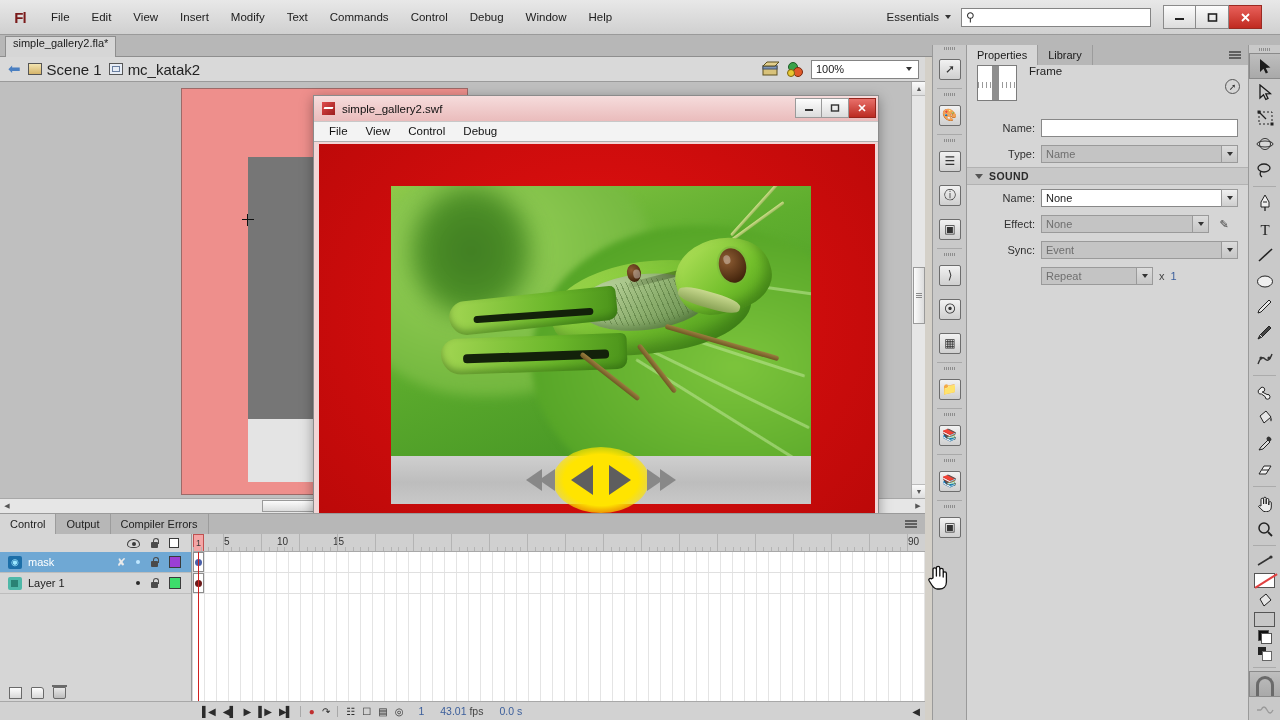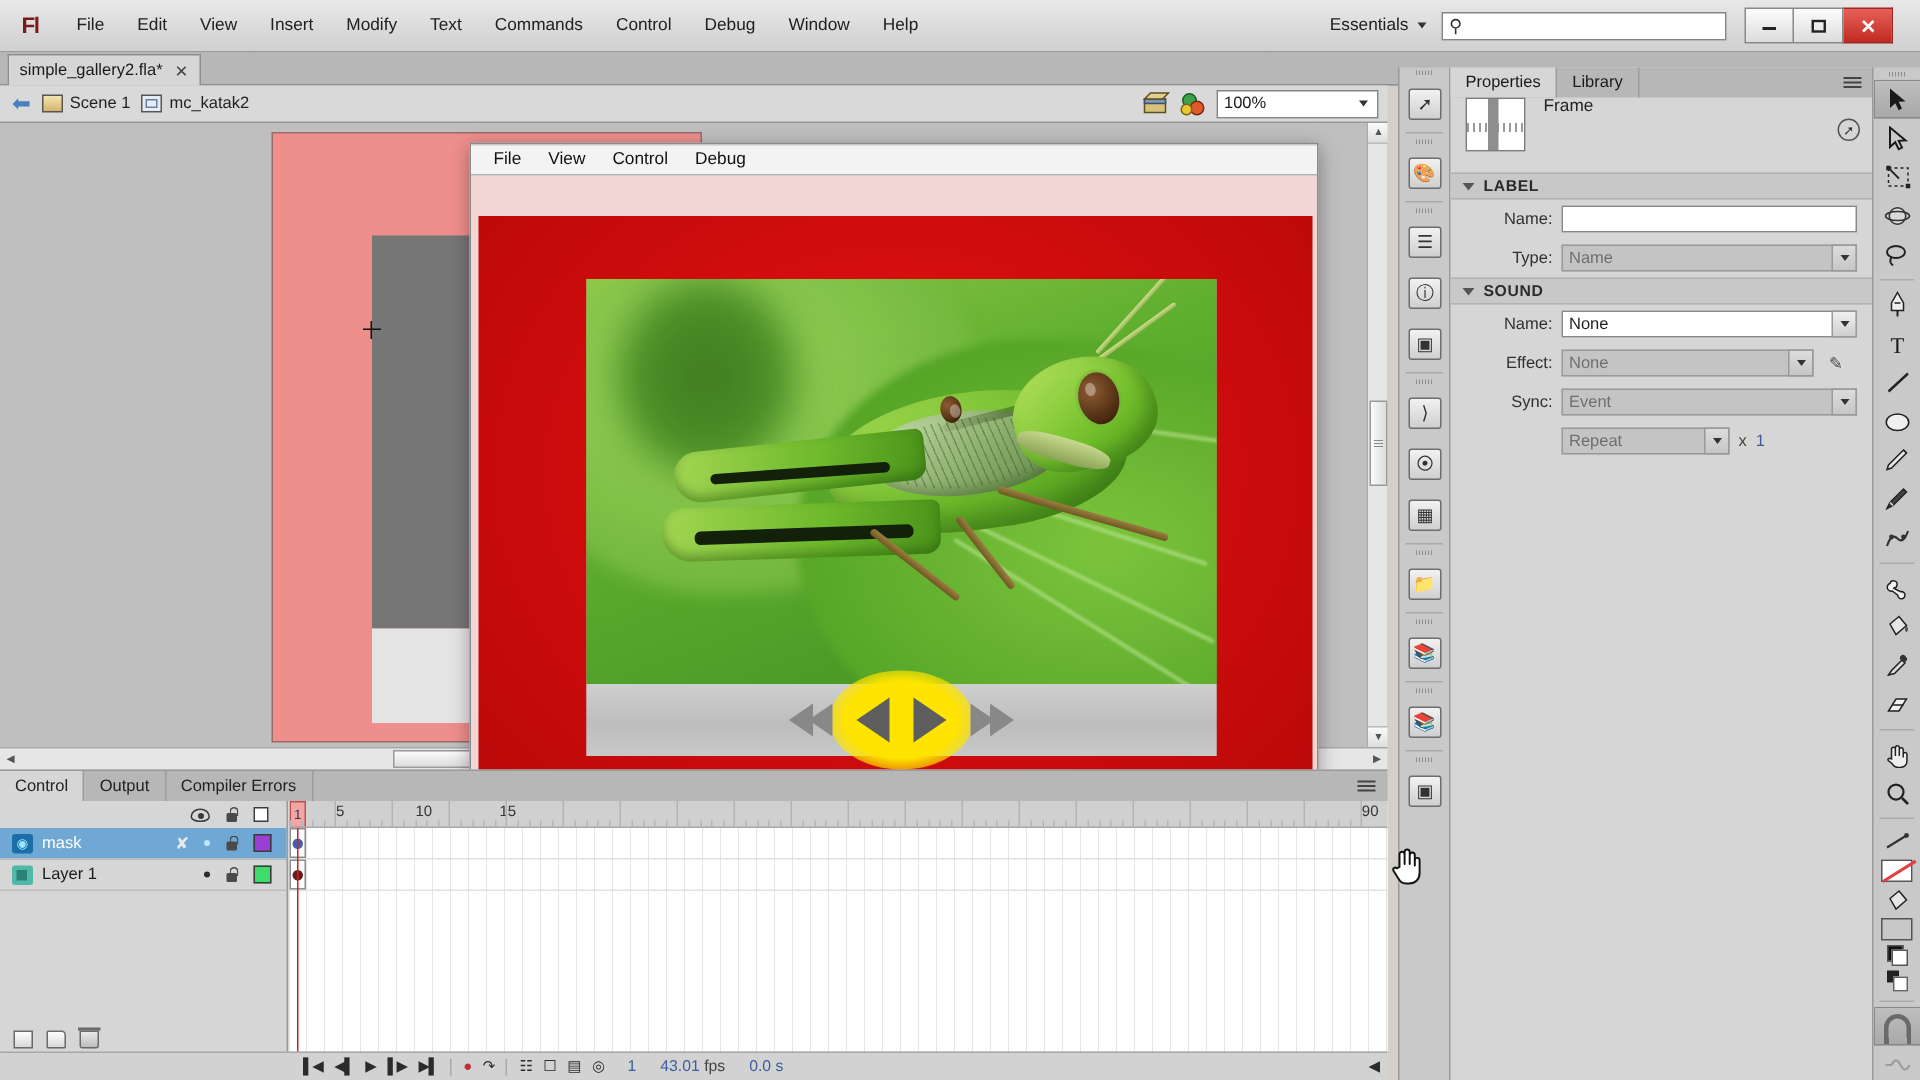--- a/index.html
+++ b/index.html
@@ -49,32 +49,32 @@
   .wbtn.close { background:linear-gradient(#e8605a,#c02a20); color:#fff; font-size:13px; border-color:#9a2a22; }
 
   
   .tabbar {
     position:absolute; left:0; top:35px; width:1280px; height:22px;
     background:#b7b7b7; border-bottom:1px solid #8e8e8e;
   }
   .doctab {
     position:absolute; left:5px; top:1px; height:21px;
     background:#d6d6d6; border:1px solid #8e8e8e; border-bottom:none;
-    display:flex; align-items:center; padding:0 7px; gap:8px; font-size:11px;
+    display:flex; align-items:center; padding:0 7px; gap:8px; font-size:11px;flex-direction:column;
   }
   .doctab .x { font-size:11px; color:#444; }
 
   
   .crumbbar {
     position:absolute; left:0; top:57px; width:925px; height:25px;
     background:#d9d9d9; border-bottom:1px solid #9a9a9a;
     display:flex; align-items:center; padding-left:8px; gap:7px;
   }
   .back-arrow { color:#4a7fc1; font-size:15px; }
-  .crumb { display:flex; align-items:center; gap:5px; font-size:11px; color:#222; }
+  .crumb { display:flex; align-items:center; gap:5px; font-size:15px; color:#222; }
   .crumb-ico {
     width:14px; height:12px; border:1px solid #555; background:linear-gradient(#eee,#b9b9b9);
     position:relative;
   }
   .crumb-ico.scene { background:linear-gradient(#f3e4b0,#d5b46a); }
   .crumb-ico.mc { background:#e6ecf5; }
   .crumb-ico.mc:after{content:"";position:absolute;inset:2px;border:1px solid #6a7fa0;}
   .crumbbar-right { margin-left:auto; display:flex; align-items:center; gap:6px; padding-right:6px; }
   .tool-ico-sm { width:19px;height:17px; }
   .zoomsel {
@@ -443,20 +443,41 @@
       <div class="vs-btn bot">▼</div>
     </div>
   </div>
   <div class="hscroll">
     <div class="hs-arrow" style="left:0">◀</div>
     <div class="hs-thumb"></div>
     <div class="hs-arrow" style="right:0">▶</div>
   </div>
 
   <div class="swfwin">
+    <div class="swf-title">
+      <span class="swf-ico"></span>
+      <span class="swf-title-text">simple_gallery2.swf</span>
+      <div class="swf-wbtns">
+        <div class="swf-wbtn">
+          <svg width="10" height="10" viewBox="0 0 10 10">
+              <rect x="1" y="6" width="8" height="2" fill="#333"></rect>
+            </svg>
+        </div>
+        <div class="swf-wbtn">
+          <svg width="10" height="10" viewBox="0 0 10 10">
+              <rect x="1.5" y="2" width="7" height="6" fill="none" stroke="#333" stroke-width="1.4"></rect>
+            </svg>
+        </div>
+        <div class="swf-wbtn close">
+          <svg width="10" height="10" viewBox="0 0 10 10">
+              <path d="M2 2 L8 8 M8 2 L2 8" stroke="#fff" stroke-width="1.7"></path>
+            </svg>
+        </div>
+      </div>
+    </div>
     <div class="swf-menu">
       <div class="swf-menu-item">File</div>
       <div class="swf-menu-item">View</div>
       <div class="swf-menu-item">Control</div>
       <div class="swf-menu-item">Debug</div>
     </div>
     <div class="swf-stage">
       <div class="gallery">
         <div class="photo">
           <div class="leaf-a"></div>
@@ -786,24 +807,20 @@
             <path d="M1 2h12M1 5h12M1 8h12" stroke="#444" stroke-width="1.3"></path>
           </svg>
       </div>
     </div>
     <div class="phead">
       <div class="frame-thumb"></div>
       <div class="phead-title">Frame</div>
       <div class="phelp">➚</div>
     </div>
 
-    <div class="section-head">
-      <span class="tri-down"></span>
-      <span>LABEL</span>
-    </div>
     <div class="prow">
       <span class="plabel">Name:</span>
       <span class="pinput"></span>
     </div>
     <div class="prow">
       <span class="plabel">Type:</span>
       <span class="pselect dis">
         <span>Name</span>
         <span class="arrowbox">
             <span class="caret"></span>

